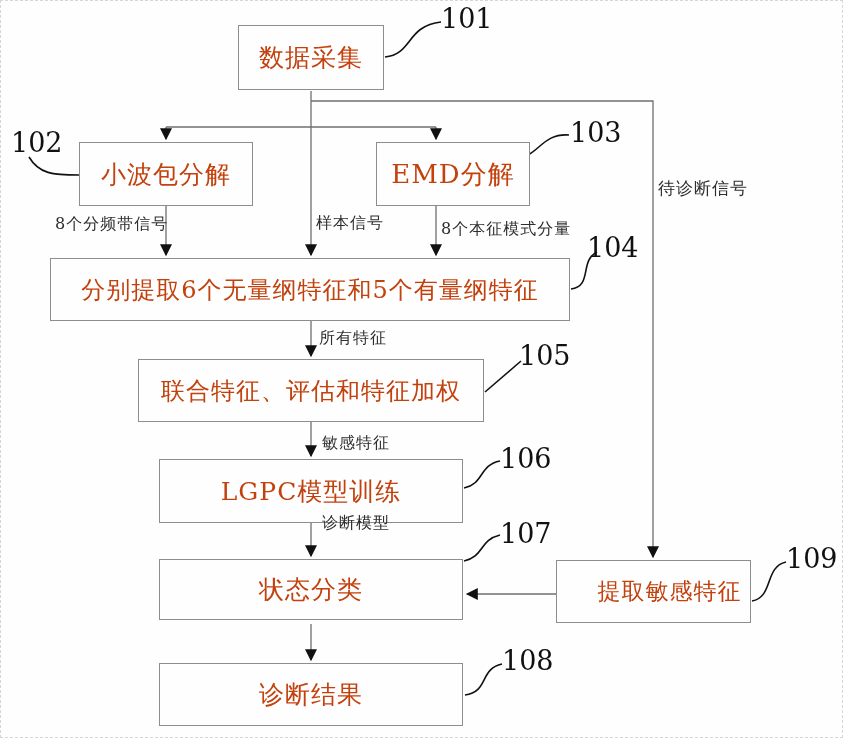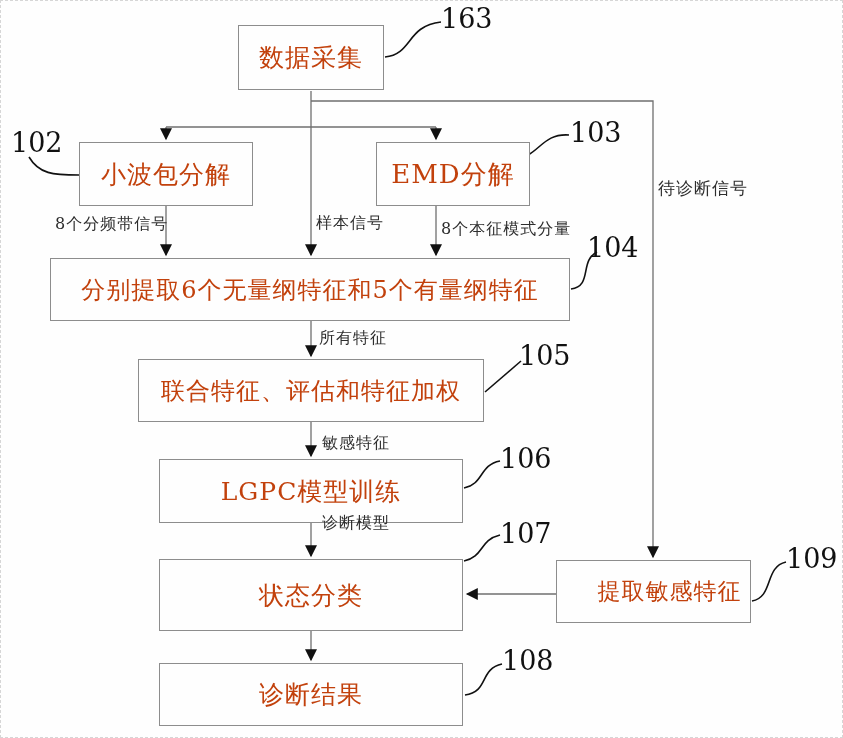--- a/index.html
+++ b/index.html
@@ -50,21 +50,21 @@
     white-space: nowrap;
     letter-spacing: 1px;
   }
   
   #n101 { left:237px; top:24px;  width:146px; height:65px; font-size:25px; }
   #n102 { left:78px;  top:141px; width:174px; height:64px; font-size:25px; }
   #n103 { left:358px; top:141px; width:154px; height:64px; font-size:26px;margin-left:17px; }
   #n104 { left:49px;  top:257px; width:520px; height:63px; font-size:24px; }
   #n105 { left:137px; top:358px; width:346px; height:63px; font-size:24px; }
   #n106 { left:158px; top:458px; width:304px; height:64px; font-size:25px; }
-  #n107 { left:158px; top:558px; width:304px; height:72px; font-size:25px; }
+  #n107 { left:158px; top:558px; width:304px; height:61px; font-size:25px; }
   #n108 { left:158px; top:662px; width:304px; height:63px; font-size:25px; }
   #n109 { left:555px; top:559px; width:195px; height:63px; font-size:23px;padding-left:32px; }
   
   #r101 { left:440px; top:4px;   }
   #r102 { left:10px;  top:128px;text-align:right; }
   #r103 { left:569px; top:118px; }
   #r104 { left:586px; top:233px; }
   #r105 { left:518px; top:341px; }
   #r106 { left:499px; top:444px; }
   #r107 { left:499px; top:519px; }
@@ -123,21 +123,21 @@
   <div class="node" id="n101">数据采集</div>
   <div class="node" id="n102">小波包分解</div>
   <div class="node" id="n103">EMD分解</div>
   <div class="node" id="n104">分别提取6个无量纲特征和5个有量纲特征</div>
   <div class="node" id="n105">联合特征、评估和特征加权</div>
   <div class="node" id="n106">LGPC模型训练</div>
   <div class="node" id="n107">状态分类</div>
   <div class="node" id="n108">诊断结果</div>
   <div class="node" id="n109">提取敏感特征</div>
 
-  <div class="ref-label" id="r101">163</div>
+  <div class="ref-label" id="r101">101</div>
   <div class="ref-label" id="r102">102</div>
   <div class="ref-label" id="r103">103</div>
   <div class="ref-label" id="r104">104</div>
   <div class="ref-label" id="r105">105</div>
   <div class="ref-label" id="r106">106</div>
   <div class="ref-label" id="r107">107</div>
   <div class="ref-label" id="r108">108</div>
   <div class="ref-label" id="r109">109</div>
 
   <div class="edge-label" id="el-wavelet">8个分频带信号</div>

